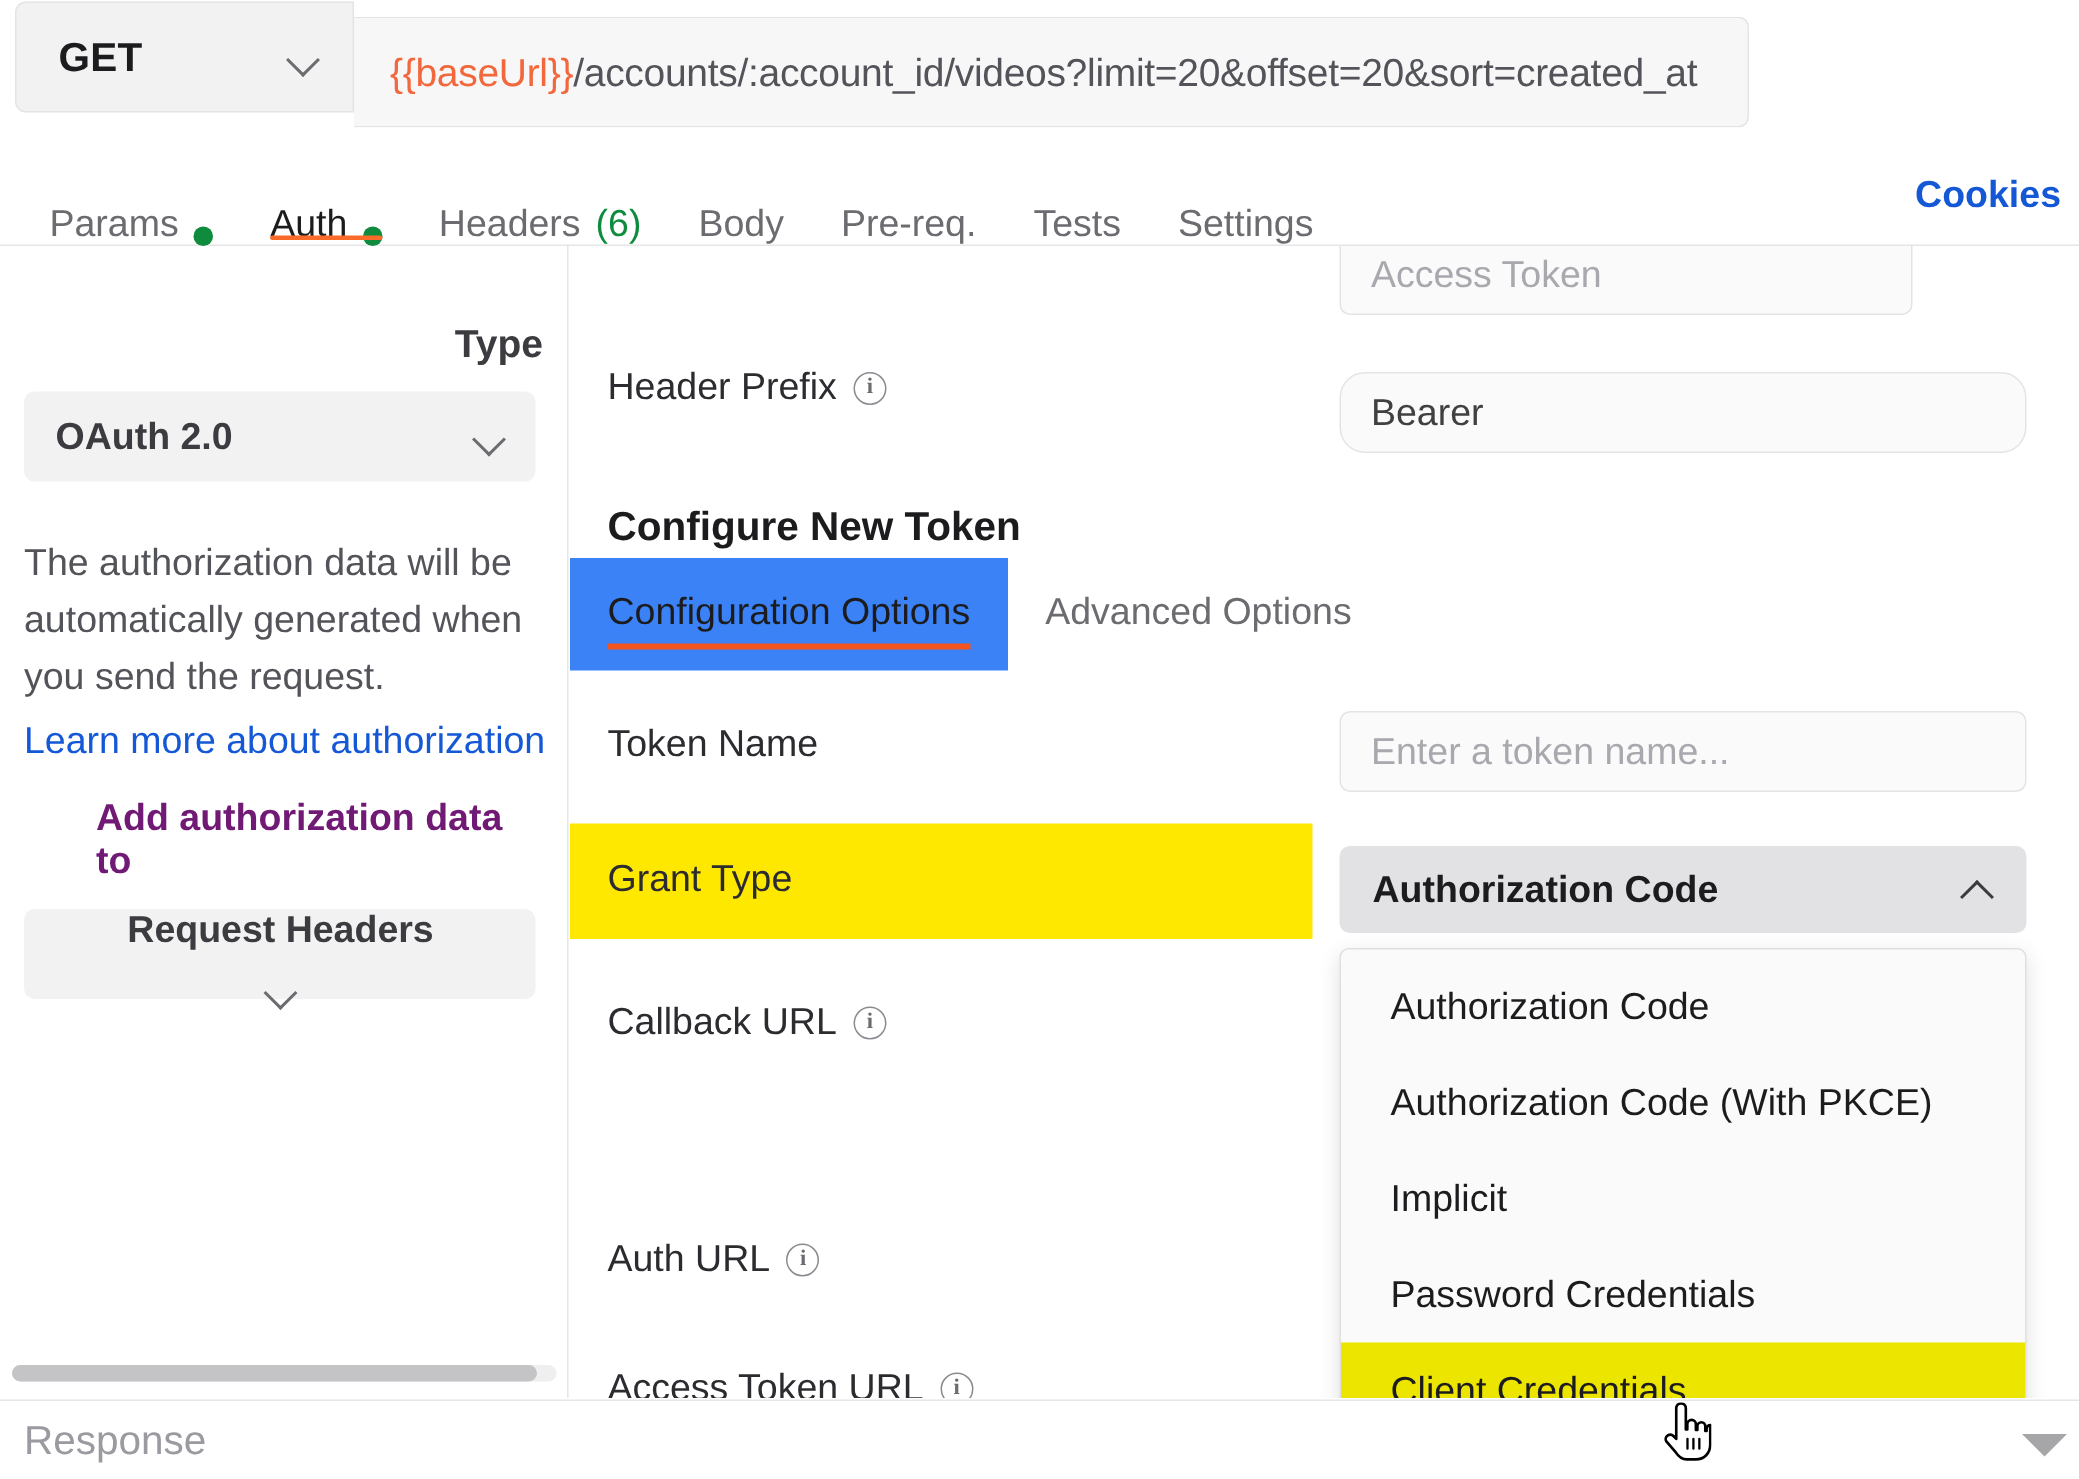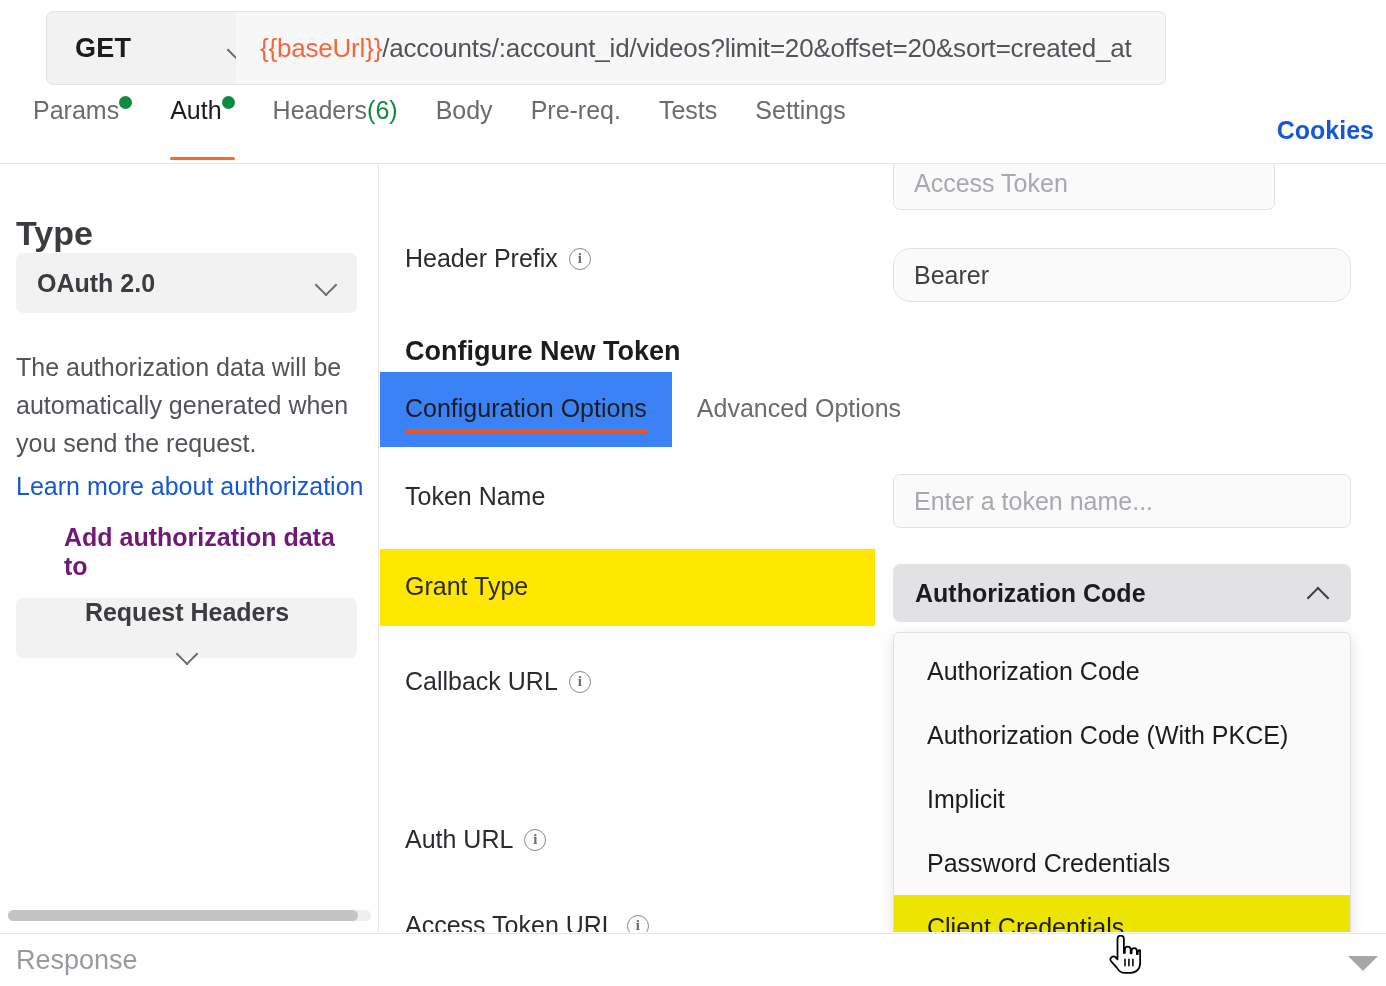--- a/index.html
+++ b/index.html
@@ -17,31 +17,30 @@
 
   
   .urlbar {
     position: absolute;
     left: 0; top: 0;
     width: 1386px; height: 96px;
     background: #ffffff;
   }
   .method-select {
     position: absolute;
-    left: 10px; top: 11px;
+    left: 10px; top: 1px;
     width: 226px; height: 74px;
     background: #f2f2f3;
     border: 1px solid #e4e4e6;
     border-radius: 7px 0 0 7px;
     display: flex;
     align-items: center;
     justify-content: space-between;
     padding: 0 22px 0 28px;
     cursor: pointer;
-    margin-left: 36px;
   }
   .method-select .label {
     font-size: 27px;
     font-weight: bold;
     color: #1c1c1e;
     letter-spacing: .2px;
   }
   .chev-down {
     width: 22px; height: 12px;
     position: relative;
@@ -132,21 +131,22 @@
     width: 1386px; height: 68px;
     border-bottom: 1px solid #e6e6e8;
     display: flex;
     align-items: center;
     padding-left: 14px;
   }
   .tab {
     position: relative;
     height: 68px;
     display: flex;
-    align-items: flex-start;
+    align-items: flex-end;
+    gap: 10px;
     padding: 0 19px;
     font-size: 25px;
     color: #6b6b70;
     cursor: pointer;
     white-space: nowrap;
   }
   .tab.active { color: #1c1c1e; }
   .tab.active::after {
     content: "";
     position: absolute;
@@ -183,23 +183,25 @@
   }
   .left-pane {
     position: absolute;
     left: 0; top: 0;
     width: 379px; height: 768px;
     border-right: 1px solid #e6e6e8;
     padding: 50px 16px 0 16px;
     overflow: hidden;
   }
   .type-label {
-    font-size: 34px;
+    font-size: 26px;
     font-weight: bold;
     color: #3b3b40;
+    margin-bottom: 16px;
+    text-align: right;
   }
   .lp-select {
     width: 341px; height: 60px;
     background: #f2f2f3;
     border-radius: 7px;
     display: flex;
     align-items: center;
     justify-content: space-between;
     padding: 0 20px 0 21px;
     cursor: pointer;

